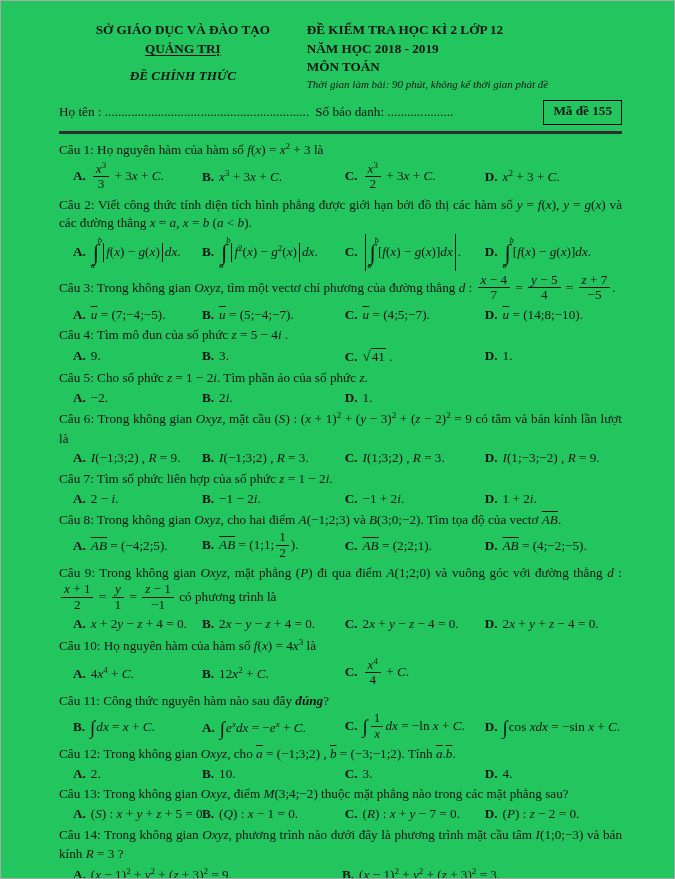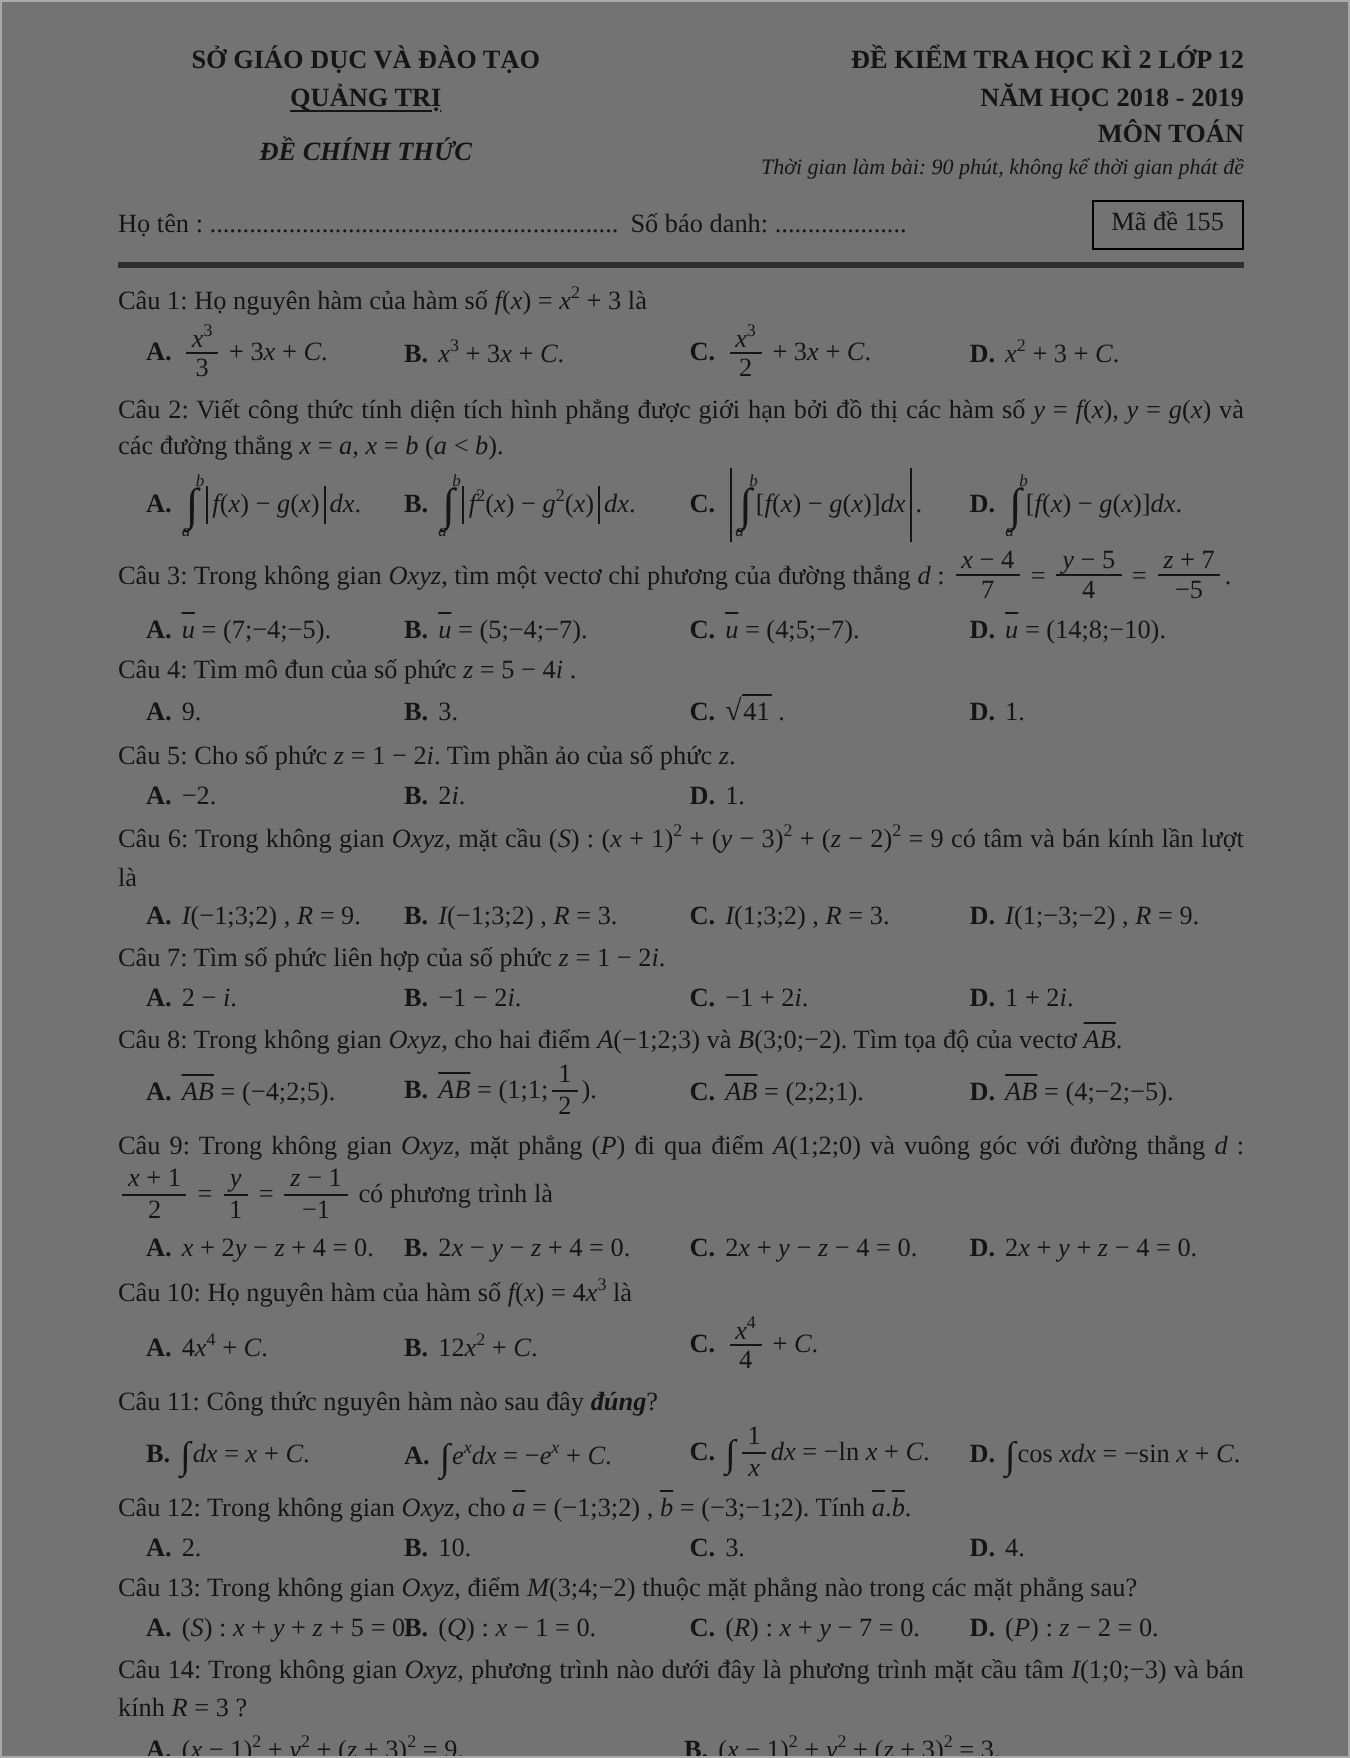--- a/index.html
+++ b/index.html
@@ -1,34 +1,34 @@
 <!DOCTYPE html>
 <html><head>
 <meta charset="utf-8">
 <style>
   html,body{margin:0;padding:0;background:#fff;}
   .page{
     width:675px;height:879px;box-sizing:border-box;overflow:hidden;
-    border:1px solid #a9a9a9;background:#737373;color:#151515;
+    border:1px solid #a9a9a9;background:#22c55e;color:#151515;
     padding:20px 52px 10px 58px;
     font-family:"Liberation Serif","DejaVu Serif",serif;
     font-size:13.2px;line-height:1.42;
     display:flex;flex-direction:column;
   }
   .b{font-weight:bold;}
   .i{font-style:italic;}
   .u{text-decoration:underline;text-underline-offset:2px;}
   .hdr{display:flex;}
   .hleft{width:44%;text-align:center;}
-  .hright{width:56%;text-align:right;}
+  .hright{width:56%;text-align:left;}
   .status{margin-top:9px;font-weight:bold;font-style:italic;}
   .dur{font-size:11px;}
   .namerow{display:flex;align-items:center;margin-top:7px;}
   .sbd{margin-left:6px;}
-  .codebox{margin-left:auto;border:1.4px solid #000;padding:1px 9px 3px;font-weight:normal;white-space:nowrap;}
+  .codebox{margin-left:auto;border:1.4px solid #000;padding:1px 9px 3px;font-weight:bold;white-space:nowrap;}
   .rule{height:2.5px;border-top:2.2px solid #2e2e2e;border-bottom:1px solid #2e2e2e;margin:6px 0 4px;}
   .qs{flex:1;}
   .q{margin-bottom:2px;}
   .stem{text-align:justify;margin-top:2px;}
   .qlabel{font-weight:normal;}
   .opts{display:grid;grid-template-columns:23.5% 26% 25.5% 1fr;padding-left:14px;align-items:center;margin:1px 0;}
   .opts.c2{grid-template-columns:49% 1fr;}
   .opt{white-space:nowrap;}
   .oletter{font-weight:bold;padding-right:5px;}
   .footer{text-align:right;padding:4px 2px 2px;}

